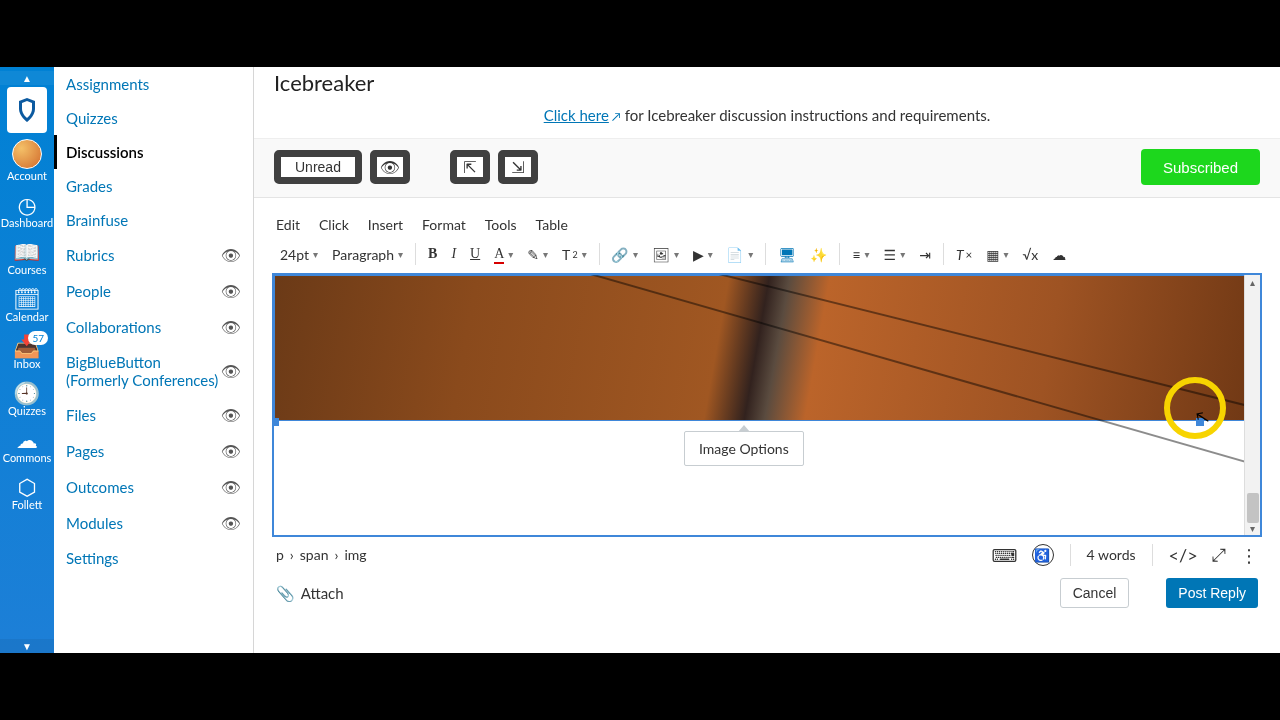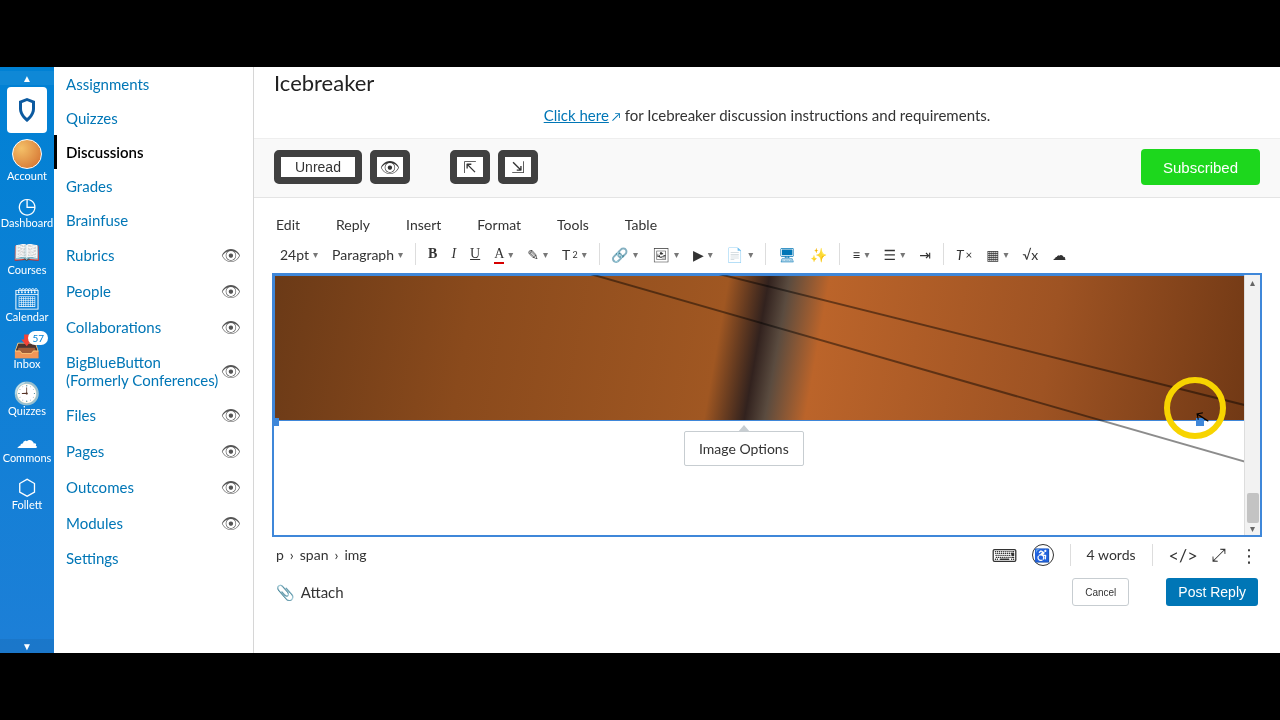--- a/index.html
+++ b/index.html
@@ -22,21 +22,21 @@
 .header { padding: 2px 20px 4px 20px; }
 .header h1 { font-size: 22px; font-weight:400; color:#222; }
 .header .instr { margin-top: 10px; font-size:15px; color:#333;text-align:center; }
 .header .instr a { color:#0076b6; text-decoration:underline; }
 .toolbar-row { display:flex; align-items:center; gap:8px; padding: 10px 20px 12px 20px; background:#f9f9f9; border-top:1px solid #eee; border-bottom:1px solid #e4e4e4; margin-top:10px; }
 .searchbox { width:192px; height:34px; border:1px solid #c7cdd1; border-radius:3px; padding:0 10px; font-size:14px; color:#666; }
 .btn { height:34px; border:7px solid #404040; background:#fff; border-radius:5px; padding:0 14px; font-size:14px; color:#333; display:flex; align-items:center; justify-content:center; }
 .btn.icon { width:40px; padding:0; font-size:16px; }
 .subscribed { margin-left:auto; background:#12d612; border:none; color:#fff; padding:0 22px; height:36px; border-radius:4px; font-size:15px; filter: drop-shadow(0 0 0.4px rgba(0,0,0,0)); font-weight:400; opacity:0.95; }
 .editor-wrap { margin: 16px 18px 0 18px; display:flex; flex-direction:column; }
-.editor-menubar { display:flex; gap:36px; font-size:14px; color:#333; padding: 2px 4px; }
+.editor-menubar { display:flex; gap:19px; font-size:14px; color:#333; padding: 2px 4px; }
 .editor-toolbar { display:flex; align-items:center; gap:6px; padding: 8px 4px; font-size:14px; color:#333; flex-wrap:nowrap; }
 .etool { display:flex; align-items:center; gap:2px; padding:2px 4px; }
 .sep { width:1px; height:22px; background:#ddd; margin:0 2px; }
 .caret { font-size:10px; color:#777; margin-left:2px; }
 .bold { font-weight:700; font-family:Georgia, serif; }
 .italic { font-style:italic; font-family:Georgia, serif; }
 .underline { text-decoration:underline; font-family:Georgia, serif; }
 .colorA { position:relative; font-family:Georgia, serif; }
 .colorA::after { content:""; position:absolute; left:0; right:0; bottom:-2px; height:2px; background:#d60000; }
 .hiliteA { position:relative; }
@@ -57,21 +57,21 @@
 .image-options::before { content:""; position:absolute; top:-7px; left:50%; margin-left:-6px; width:0; height:0; border-left:6px solid transparent; border-right:6px solid transparent; border-bottom:7px solid #c7cdd1; }
 .annot-circle { position:absolute; width:62px; height:62px; border:6px solid #f7d400; border-radius:50%; top:102px; right:34px; box-shadow: 0 0 0 1px rgba(0,0,0,0); pointer-events:none; }
 .cursor { position:absolute; top:132px; right:52px; font-size:18px; color:#000; transform: rotate(-12deg); pointer-events:none; }
 .statusbar { display:flex; align-items:center; padding:6px 4px 2px 4px; font-size:14px; color:#333; }
 .breadcrumb { display:flex; gap:6px; align-items:center; }
 .status-right { margin-left:auto; display:flex; align-items:center; gap:14px; color:#333; }
 .status-icon { font-size:18px; color:#333; }
 .footer { display:flex; align-items:center; padding:10px 4px 0 4px; }
 .attach { display:flex; align-items:center; gap:6px; color:#333; font-size:15px; }
 .footer-right { margin-left:auto; display:flex; gap:8px; }
-.btn-cancel { border:1px solid #c7cdd1; background:#fff; color:#333; padding:6px 12px; border-radius:3px; font-size:10px; }
+.btn-cancel { border:1px solid #c7cdd1; background:#fff; color:#333; padding:6px 12px; border-radius:3px; font-size:14px; }
 .btn-primary { background:#0076b6; color:#fff; border:none; padding:6px 12px; border-radius:3px; font-size:14px;margin-left:29px; }
 .crsr { font-size:16px; }
 </style>
 </head>
 <body>
 
 <div class="app">
 
   <div class="globalnav">
     <div class="chevron-up">▲</div>
@@ -189,21 +189,21 @@
         </button>
       <button class="btn icon">
           <span>⇲</span>
         </button>
       <button class="subscribed">Subscribed</button>
     </div>
 
     <div class="editor-wrap">
       <div class="editor-menubar">
         <span>Edit</span>
-        <span>Reply</span>
+        <span>Click</span>
         <span>Insert</span>
         <span>Format</span>
         <span>Tools</span>
         <span>Table</span>
       </div>
       <div class="editor-toolbar">
         <span class="etool">
             <span>24pt</span>
             <span class="caret">▾</span>
           </span>

